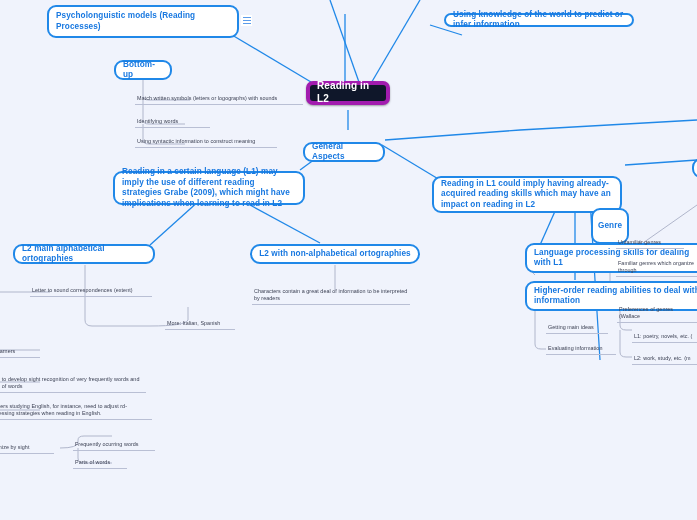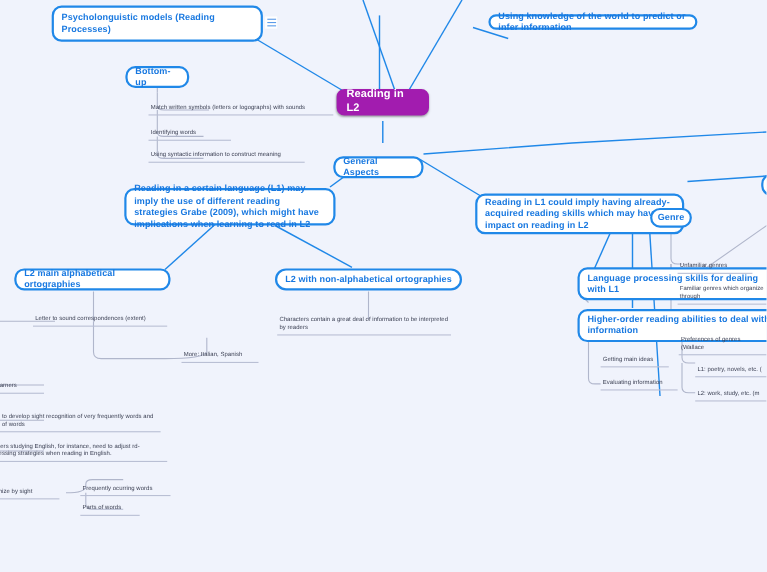--- a/index.html
+++ b/index.html
@@ -33,22 +33,22 @@
     font-size: 8.2px;
     line-height: 1.28;
     letter-spacing: 0.1px;
     display: flex;
     align-items: center;
     justify-content: center;
     text-align: left;
     padding: 4px 7px;
   }
   .node.root {
-    background: #a21caf;
-    border: 2px solid #a21caf;
+    background: #0f172a;
+    border: 4px solid #a21caf;
     color: #ffffff;
     font-size: 10px;
     border-radius: 7px;
     box-shadow: 0 1px 2px rgba(0,0,0,0.35);
   }
   .node.left-align {
     text-align: left;
     justify-content: flex-start;
   }
   .leaf {
@@ -205,21 +205,21 @@
     <span>Frequently ocurring words</span>
   </div>
   <div class="leaf" style="left:73px; top:459px; width:54px;">
     <span>Parts of words</span>
   </div>
 
   <div class="node" style="left:432px; top:176px; width:190px; height:37px;">
     <span>Reading in L1 could imply having already-acquired reading skills which may have an impact on reading in L2</span>
   </div>
 
-  <div class="node" style="left:591px; top:189px; width:38px; height:18px;">
+  <div class="node" style="left:591px; top:208px; width:38px; height:36px;">
     <span>Genre</span>
   </div>
 
   <div class="node left-align" style="left:525px; top:243px; width:185px; height:30px;">
     <span>Language processing skills for dealing with L1</span>
   </div>
 
   <div class="node left-align" style="left:525px; top:281px; width:185px; height:30px;">
     <span>Higher-order reading abilities to deal with information</span>
   </div>

